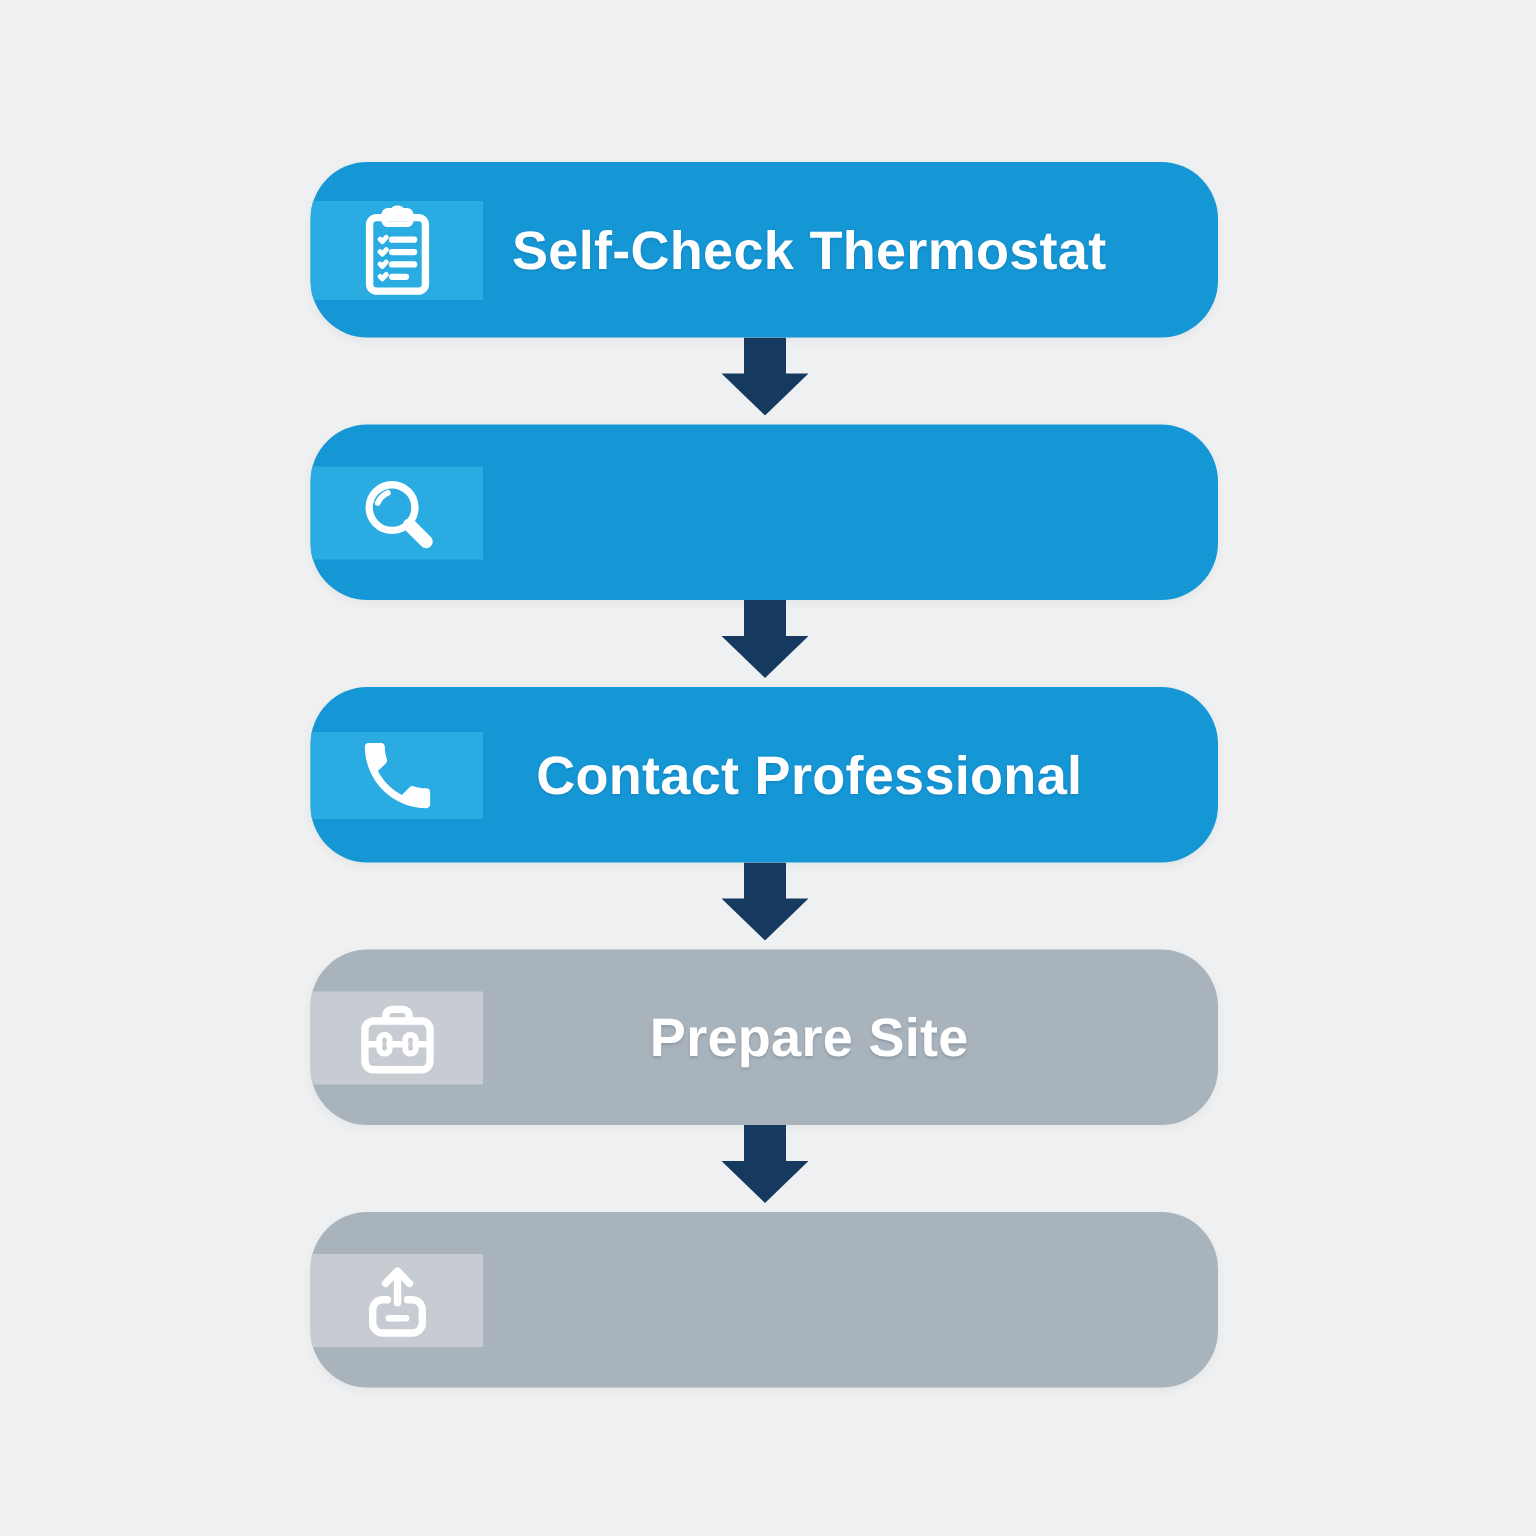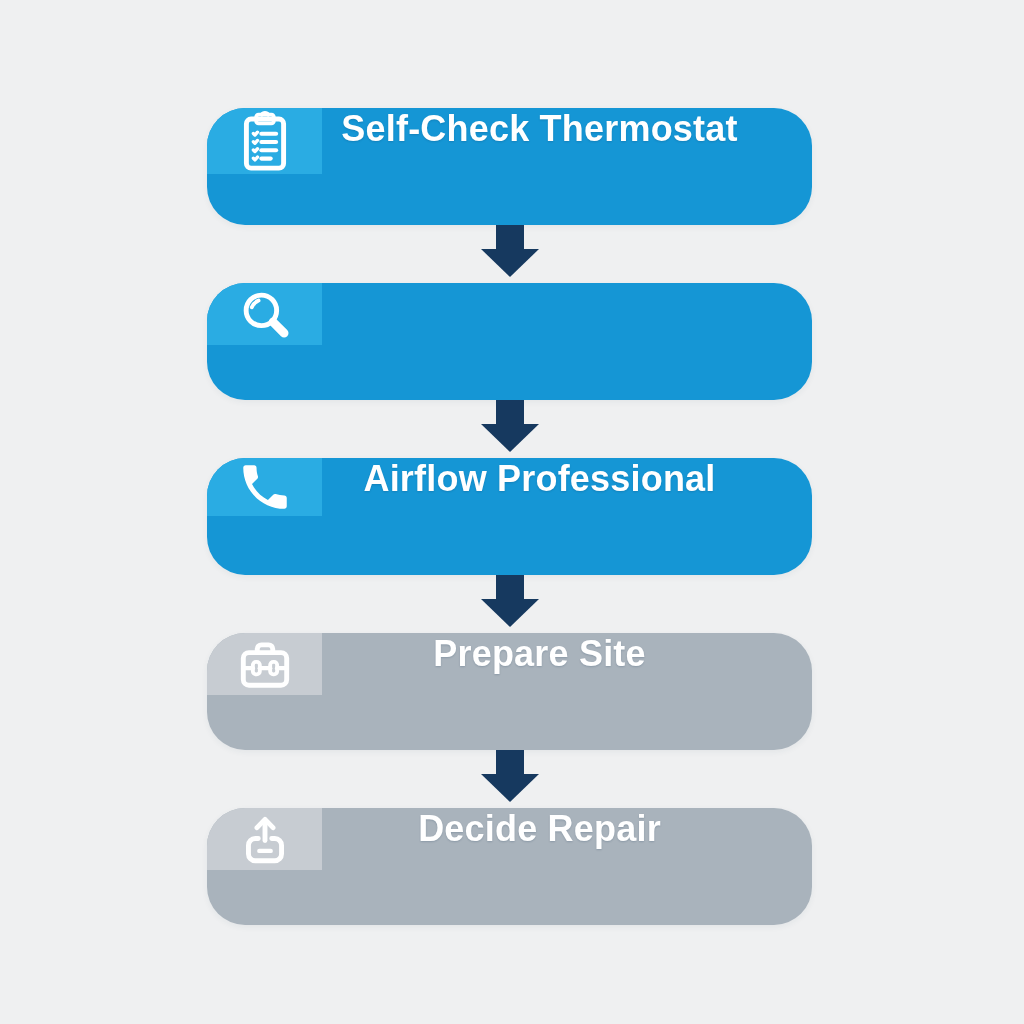--- a/index.html
+++ b/index.html
@@ -9,21 +9,21 @@
     font-family:"Liberation Sans","DejaVu Sans",sans-serif;
     overflow:hidden;position:relative;
   }
   .canvas{position:absolute;inset:0;}
   .flow{
     position:absolute;left:207px;top:108px;width:605px;
     display:flex;flex-direction:column;
   }
   .step{
     height:117px;border-radius:38px;overflow:hidden;
-    display:flex;align-items:flex-start;
+    display:flex;align-items:center;
     box-shadow:0 2px 6px rgba(40,60,80,0.06);
   }
   .step[data-variant="blue"]{background:var(--step-blue,#1596d5);}
   .step[data-variant="blue"] .step-icon-block{background:var(--step-blue-icon,#2aace3);}
   .step[data-variant="gray"]{background:var(--step-gray,#a9b3bc);}
   .step[data-variant="gray"] .step-icon-block{background:var(--step-gray-icon,#c7ccd2);}
   .step-icon-block{
     width:115px;flex:0 0 115px;
     display:flex;align-items:center;justify-content:center;
     color:#ffffff;
@@ -91,21 +91,21 @@
         <polygon points="3,24 61,24 32,52"></polygon>
       </svg>
     </div>
 
     <div class="step" data-variant="blue">
       <div class="step-icon-block">
         <svg width="58" height="58" viewBox="0 0 24 24" fill="currentColor">
           <path d="M6.62 10.79c1.44 2.83 3.76 5.14 6.59 6.59l2.2-2.2c.27-.27.67-.36 1.02-.24 1.12.37 2.33.57 3.57.57.55 0 1 .45 1 1V20c0 .55-.45 1-1 1-9.39 0-17-7.61-17-17 0-.55.45-1 1-1h3.5c.55 0 1 .45 1 1 0 1.25.2 2.45.57 3.57.11.35.03.74-.24 1.02l-2.2 2.2z"></path>
         </svg>
       </div>
-      <div class="step-label">Airflow Professional</div>
+      <div class="step-label">Contact Professional</div>
     </div>
 
     <div class="connector">
       <svg width="64" height="52" viewBox="0 0 64 52" fill="currentColor">
         <rect x="18" y="0" width="28" height="25"></rect>
         <polygon points="3,24 61,24 32,52"></polygon>
       </svg>
     </div>
 
     <div class="step" data-variant="gray">
@@ -132,17 +132,16 @@
 
     <div class="step" data-variant="gray">
       <div class="step-icon-block">
         <svg width="62" height="62" viewBox="0 0 24 24" fill="none" stroke="currentColor" stroke-width="1.9" stroke-linecap="round" stroke-linejoin="round">
           <line x1="12" y1="12.6" x2="12" y2="4.8"></line>
           <path d="M8.9 7.6 L12 4.4 L15.1 7.6"></path>
           <path d="M9.4 11.8 H8.2 a2.6 2.6 0 0 0 -2.6 2.6 v3.4 a2.6 2.6 0 0 0 2.6 2.6 h7.6 a2.6 2.6 0 0 0 2.6 -2.6 v-3.4 a2.6 2.6 0 0 0 -2.6 -2.6 H14.6"></path>
           <line x1="9.8" y1="16.6" x2="14.2" y2="16.6" stroke-width="1.7"></line>
         </svg>
       </div>
-      <div class="step-label">Decide Repair</div>
     </div>
 
   </div>
 </div>
 
 </body></html>

